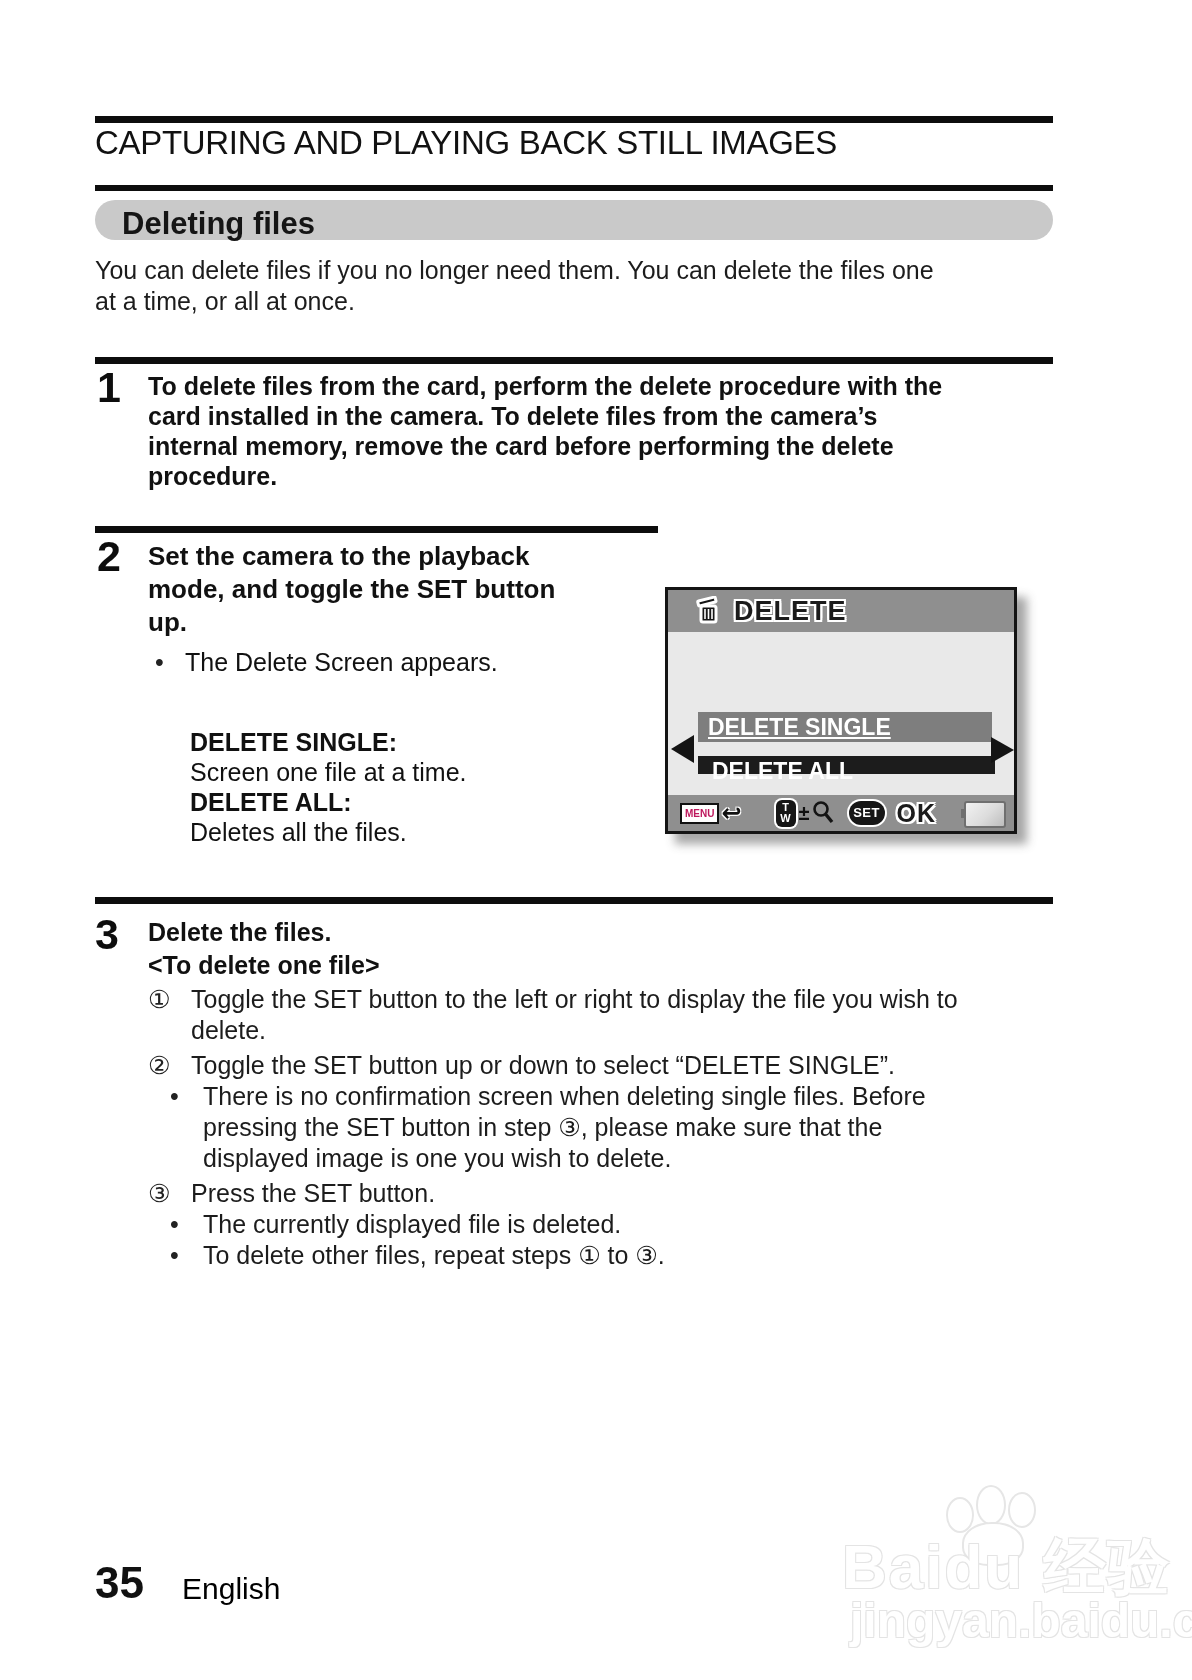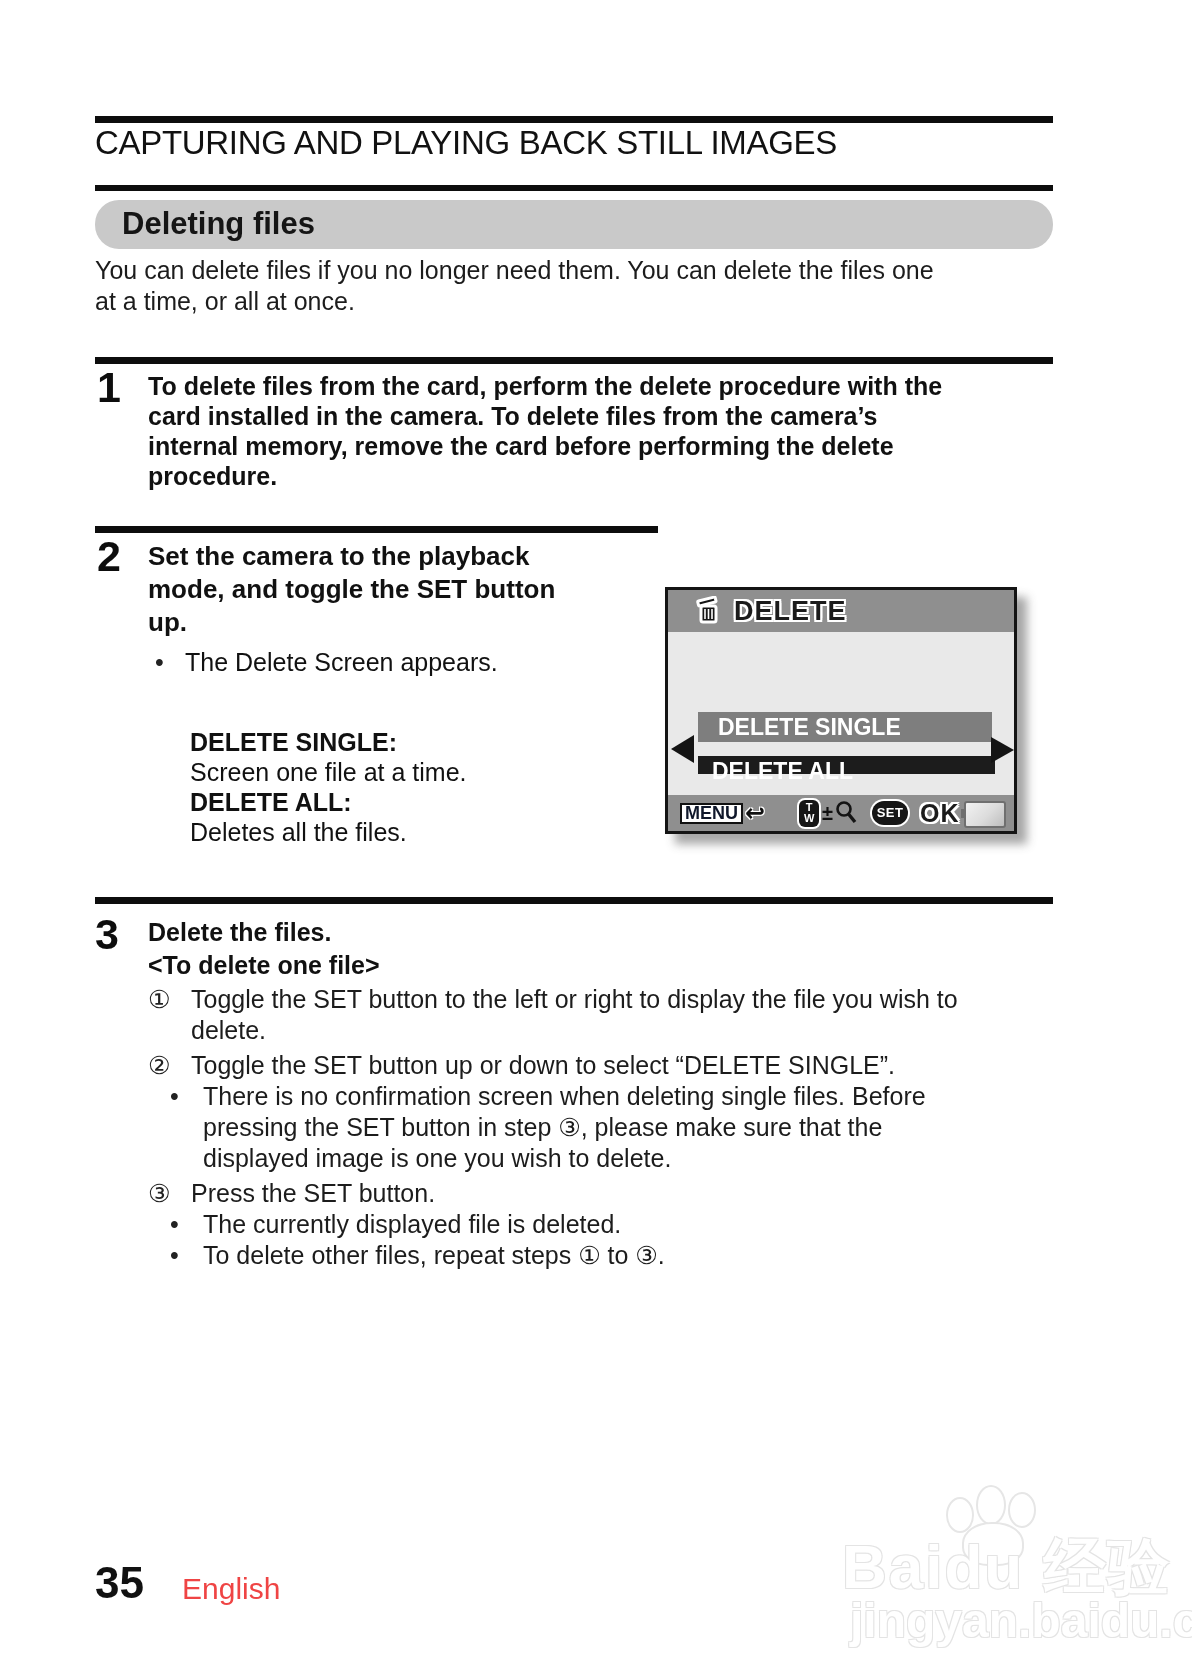--- a/index.html
+++ b/index.html
@@ -8,21 +8,21 @@
     font-family:"Liberation Sans","DejaVu Sans",sans-serif;color:#111;
     overflow:hidden;
   }
   .abs{position:absolute;}
   .rule{background:#0d0d0d;height:7px;}
   
   #rule-top{left:95px;top:116px;width:958px;}
   #page-title{left:95px;top:124px;width:958px;font-size:33px;font-weight:normal;letter-spacing:-0.3px;white-space:nowrap;}
   #rule-title-bottom{left:95px;top:185px;width:958px;height:6px;}
   #section-header{
-    left:95px;top:200px;width:958px;height:49px;background:#c9c9c9;border-radius:24px;
+    left:95px;top:200px;width:958px;height:40px;background:#c9c9c9;border-radius:24px;
   }
   #section-header .txt{
     padding-left:27px;font-size:31px;font-weight:bold;line-height:47px;color:#151515;
   }
   #intro{left:95px;top:255px;width:930px;font-size:25px;line-height:31px;white-space:pre-line;color:#1c1c1c;}
 
   
   .step-number{font-size:43px;font-weight:bold;color:#0d0d0d;line-height:1;}
   .step-bold{font-weight:bold;font-size:25px;line-height:30px;color:#111;white-space:pre-line;}
 
@@ -45,26 +45,26 @@
     background:#e9e9e9;box-shadow:10px 10px 9px rgba(60,60,60,0.45);
   }
   #cs-header{position:absolute;left:0;top:0;width:100%;height:42px;background:#8f8f8f;display:flex;align-items:center;}
   #cs-header .trash{margin-left:26px;}
   .outlined-dark{
     color:#1b1b1b;font-weight:bold;
     text-shadow:-2px -2px 0 #fff,2px -2px 0 #fff,-2px 2px 0 #fff,2px 2px 0 #fff,0 -2px 0 #fff,0 2px 0 #fff,-2px 0 0 #fff,2px 0 0 #fff;
   }
   #cs-title{font-size:27px;margin-left:10px;letter-spacing:1px;}
   .menu-row{position:absolute;color:#fff;font-weight:bold;font-size:23px;}
-  #row-single{left:30px;top:122px;width:294px;height:30px;background:#7e7e7e;line-height:30px;padding-left:20px;box-sizing:border-box;}
+  #row-single{left:30px;top:122px;width:294px;height:30px;background:#7e7e7e;line-height:30px;padding-left:10px;box-sizing:border-box;text-decoration:underline;}
   #row-all{left:30px;top:166px;width:297px;height:18px;background:#1c1c1c;line-height:31px;padding-left:14px;box-sizing:border-box;}
   .tri-left{position:absolute;left:3px;top:145px;width:0;height:0;border-top:14px solid transparent;border-bottom:14px solid transparent;border-right:23px solid #141414;}
   .tri-right{position:absolute;left:323px;top:147px;width:0;height:0;border-top:13px solid transparent;border-bottom:13px solid transparent;border-left:23px solid #141414;}
   #cs-bottom{position:absolute;left:0;bottom:0;width:100%;height:36px;background:#8f8f8f;display:flex;align-items:center;}
-  #menu-box{margin-left:12px;background:#fff;border:2px solid #111;font-size:18px;font-weight:bold;line-height:17px;padding:0 3px;color:#0f172a;}
+  #menu-box{margin-left:12px;background:#fff;border:2px solid #111;font-size:10px;font-weight:bold;line-height:17px;padding:0 3px;color:#be185d;}
   #return-arrow{font-size:24px;font-weight:bold;color:#111;line-height:20px;margin-left:2px;
     text-shadow:-1px -1px 0 #fff,1px -1px 0 #fff,-1px 1px 0 #fff,1px 1px 0 #fff;}
   #tw-box{margin-left:34px;width:20px;height:27px;background:#161616;border-radius:6px;box-shadow:0 0 0 2px #fff;
     display:flex;flex-direction:column;align-items:center;justify-content:center;}
   #tw-box span{color:#fff;font-size:11px;font-weight:bold;line-height:11px;}
   #plusminus{font-size:20px;font-weight:bold;margin-left:3px;color:#111;}
   #set-oval{margin-left:14px;width:36px;height:24px;background:#161616;border-radius:12px;box-shadow:0 0 0 2px #fff;
     color:#fff;font-size:13px;font-weight:bold;text-align:center;line-height:24px;letter-spacing:0.5px;}
   #ok-label{font-size:25px;margin-left:12px;letter-spacing:1px;}
   #battery{position:absolute;right:8px;top:6px;width:38px;height:23px;border:2px solid #6f6f6f;border-radius:3px;
@@ -81,21 +81,21 @@
   #step3-content .sub{margin-top:3px;}
   .num-item{display:flex;font-size:25px;line-height:31px;margin-top:4px;}
   .num-item .marker{width:43px;font-size:25px;color:#222;}
   .num-item .txt{flex:1;white-space:pre-line;color:#1c1c1c;}
   .sub-bullet{display:flex;font-size:25px;line-height:31px;margin-left:22px;}
   .sub-bullet .b{width:33px;color:#222;}
   .sub-bullet .txt{flex:1;white-space:pre-line;color:#1c1c1c;}
 
   
   #footer-page-num{left:95px;top:1558px;font-size:44px;font-weight:bold;}
-  #footer-language{left:182px;top:1572px;font-size:30px;color:#ef4444;}
+  #footer-language{left:182px;top:1572px;font-size:30px;color:#000000;}
 
   
   .wm-text{color:#ffffff;font-weight:bold;
     text-shadow:-1px -1px 0 #e4e4e4,1px -1px 0 #e4e4e4,-1px 1px 0 #e4e4e4,1px 1px 0 #e4e4e4;}
   #wm-brand{left:842px;top:1525px;font-size:62px;letter-spacing:2px;}
   #wm-url{left:850px;top:1593px;font-size:48px;}
   .paw-dot{position:absolute;background:#fff;border:2px solid #e6e6e6;border-radius:50%;}
 </style>
 </head>
 <body>

